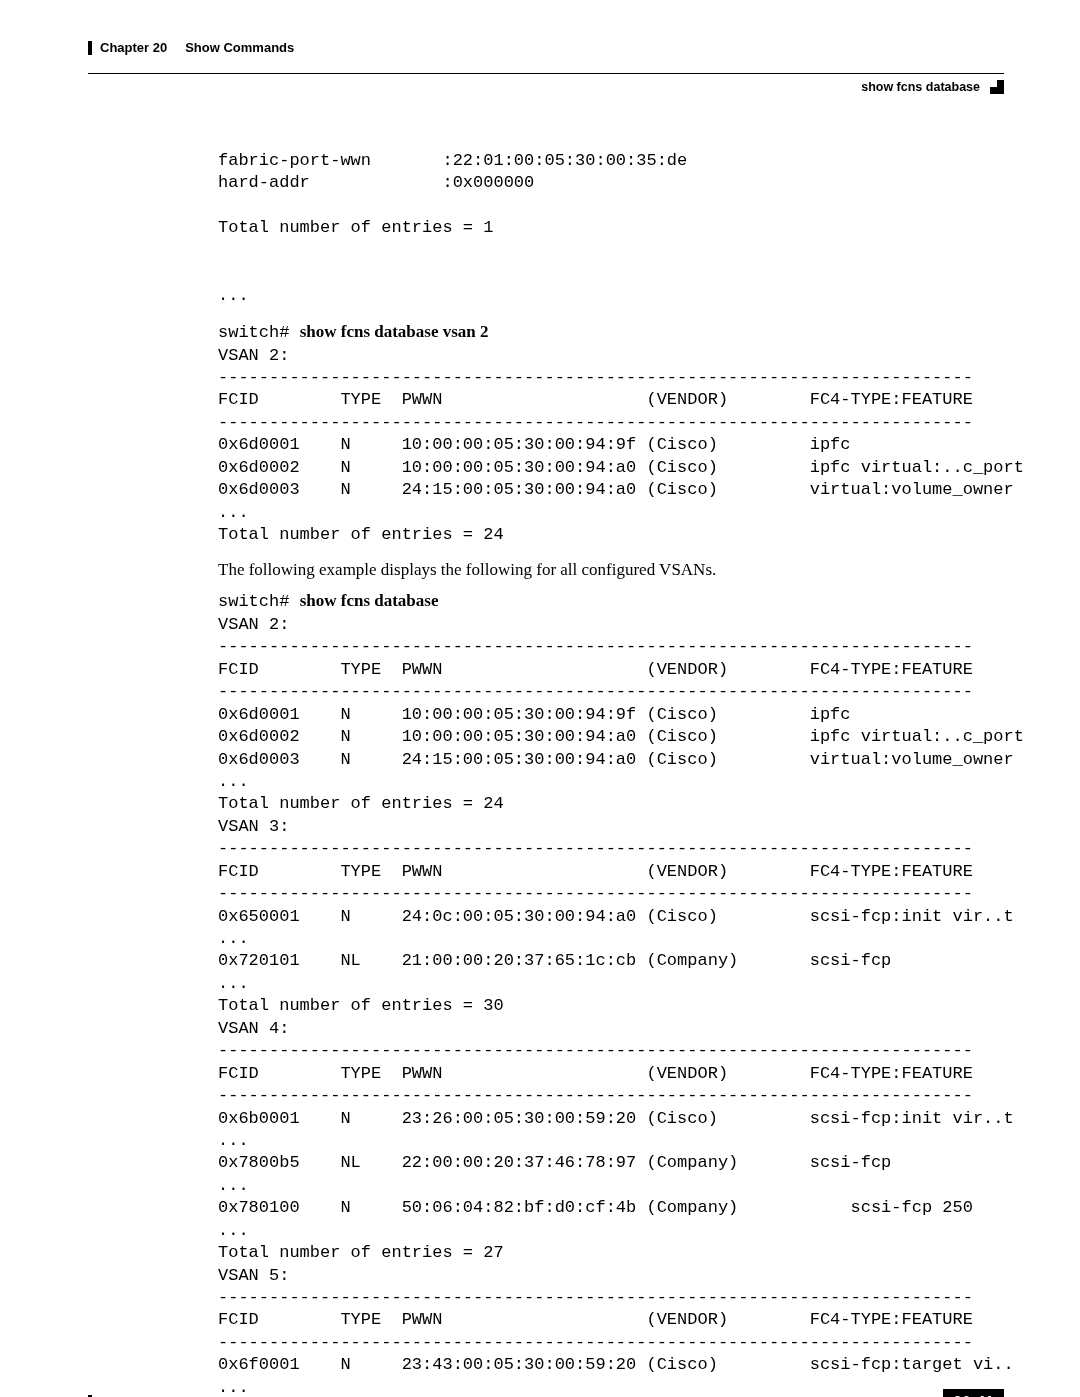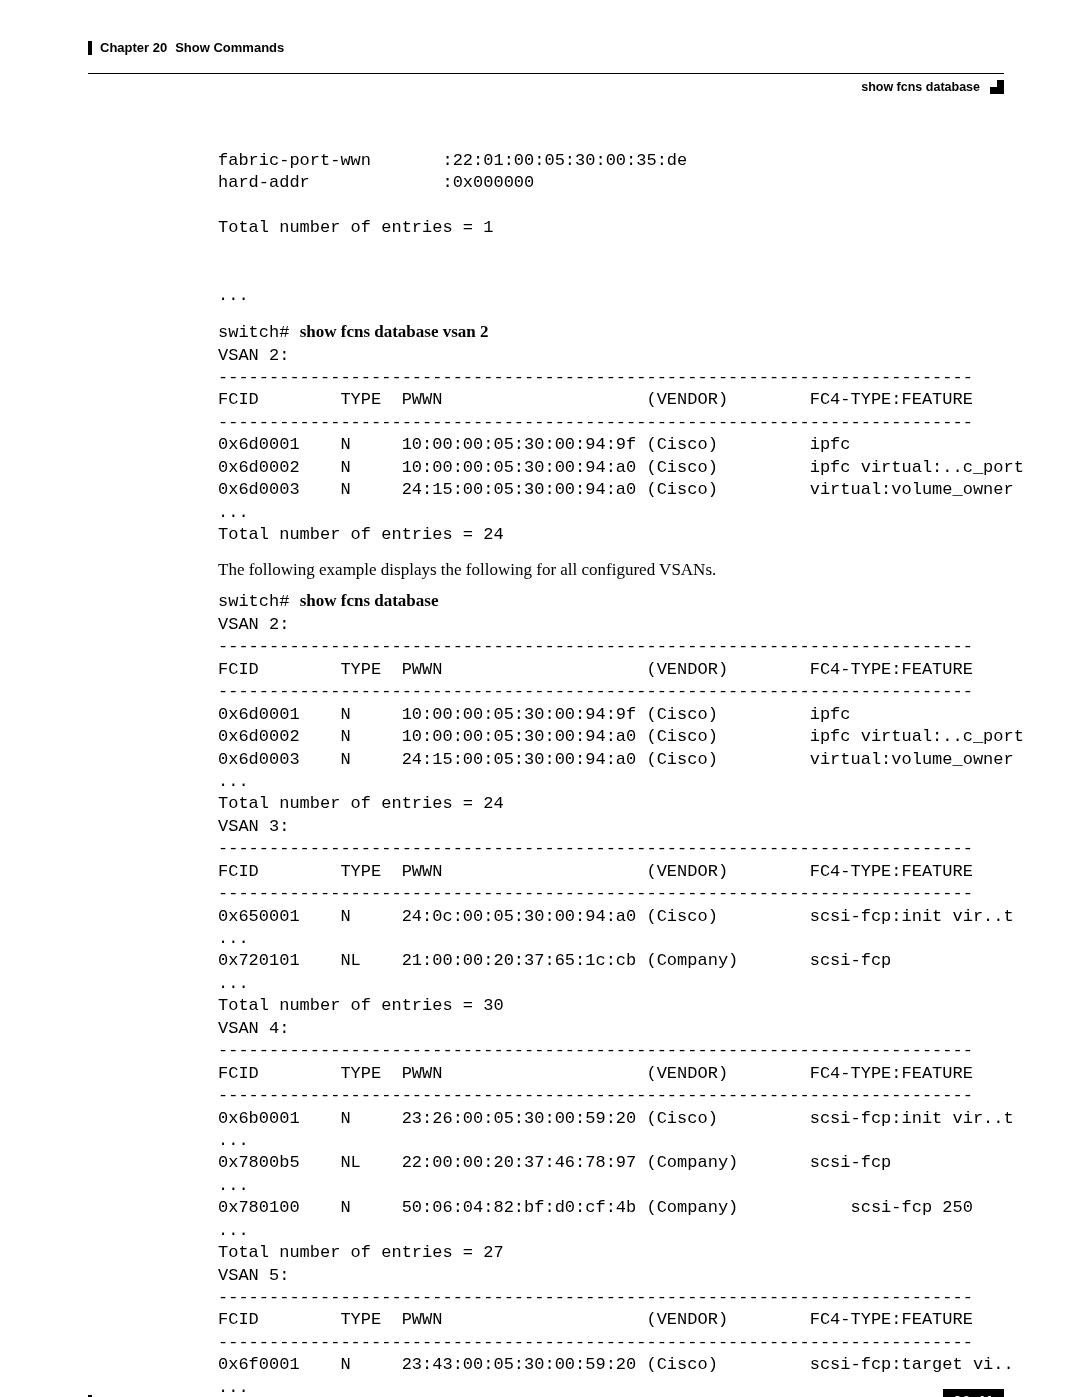--- a/index.html
+++ b/index.html
@@ -34,21 +34,21 @@
       height: 14px;
       background: #000;
       vertical-align: middle;
       margin-right: 8px;
     }
     .chap-strong {
       font-weight: 700;
     }
     .chap-title {
       font-weight: 700;
-      margin-left: 8px;
+      margin-left: 18px;
     }
     .header-right {
       text-align: right;
       font-family: Arial, Helvetica, sans-serif;
       font-size: 12.5px;
       font-weight: 700;
       margin-top: 6px;
       display: flex;
       justify-content: flex-end;
       align-items: center;

